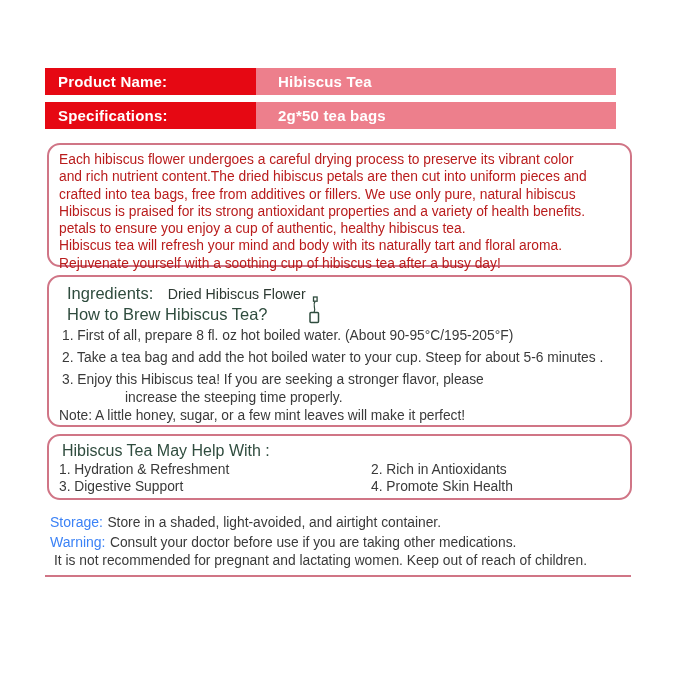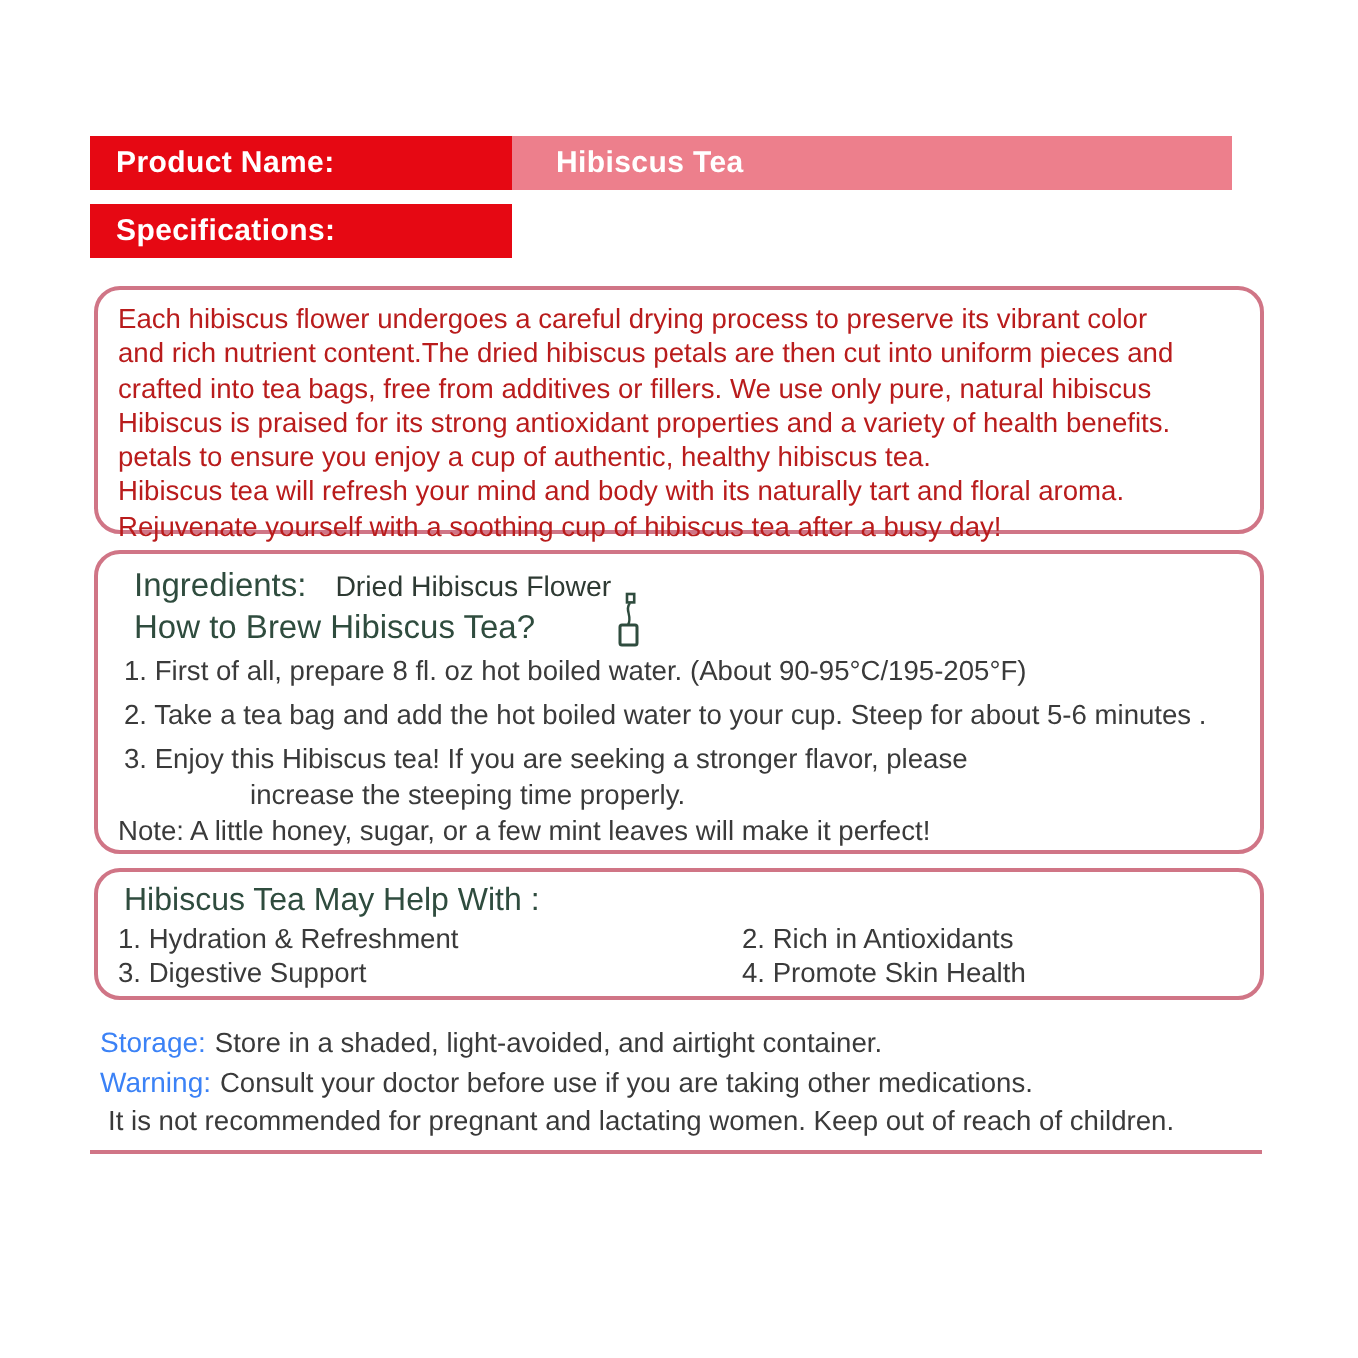--- a/index.html
+++ b/index.html
@@ -45,20 +45,23 @@
       <span>Product Name:</span>
     </div>
     <div class="pink">
       <span>Hibiscus Tea</span>
     </div>
   </div>
 
   <div class="bar" id="bar-2">
     <div class="red">
       <span>Specifications:</span>
+    </div>
+    <div class="pink">
+      <span>2g*50 tea bags</span>
     </div>
   </div>
 
   <div class="rbox" id="desc-box">
     <div class="desc-line">Each hibiscus flower undergoes a careful drying process to preserve its vibrant color</div>
     <div class="desc-line">and rich nutrient content.The dried hibiscus petals are then cut into uniform pieces and</div>
     <div class="desc-line">crafted into tea bags, free from additives or fillers. We use only pure, natural hibiscus</div>
     <div class="desc-line">Hibiscus is praised for its strong antioxidant properties and a variety of health benefits.</div>
     <div class="desc-line">petals to ensure you enjoy a cup of authentic, healthy hibiscus tea.</div>
     <div class="desc-line">Hibiscus tea will refresh your mind and body with its naturally tart and floral aroma.</div>

